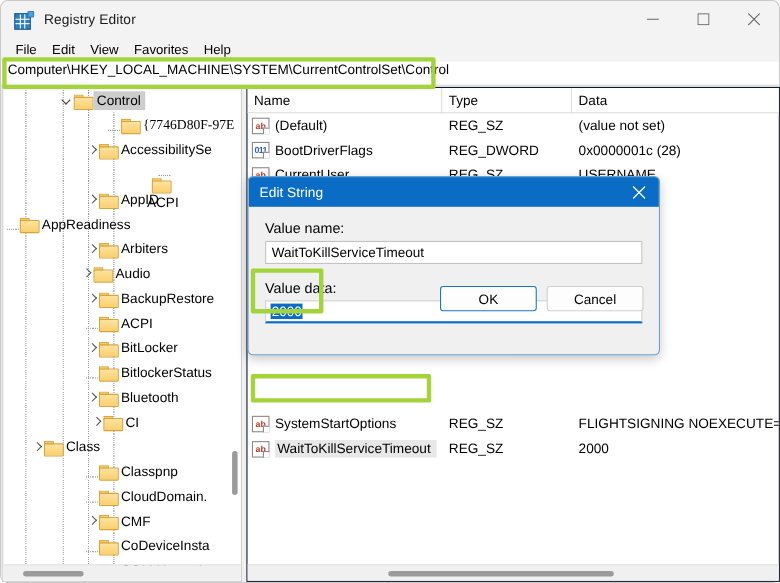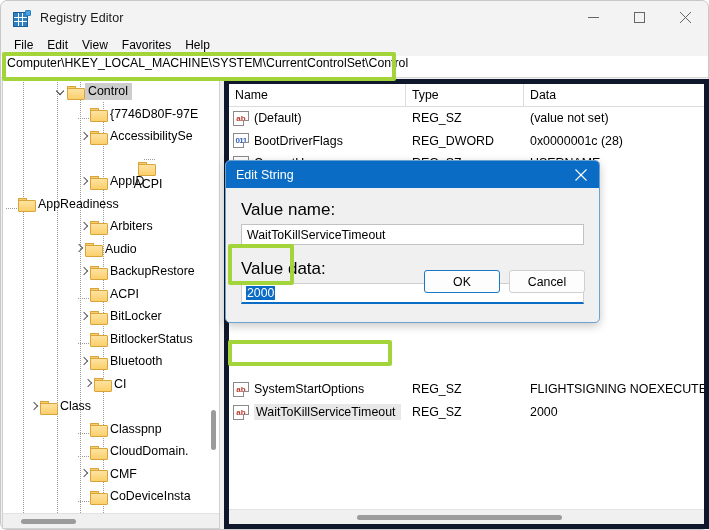--- a/index.html
+++ b/index.html
@@ -137,21 +137,21 @@
     position: absolute; left: 18px; top: 5px; width: 55px; height: 5px;
     background: #9b9b9b; border-radius: 3px;
   }
   #tree-vthumb {
     position: absolute; right: 3px; top: 330px; width: 5px; height: 40px;
     background: #9b9b9b; border-radius: 3px;
   }
 
   #list-pane {
     position: absolute; left: 223px; top: 78px; width: 485px; height: 450px;
-    background: #ffffff; border: 5px solid #0f172a; overflow: hidden;
+    background: #ffffff; border: 1px solid #0f172a; overflow: hidden;
   }
   #list-header {
     position: relative; height: 23px; background: #ffffff;
     border-bottom: 1px solid #dcdcdc; display: flex; align-items: center;
   }
   .colhead {
     font-size: 12.3px; color: #000; height: 23px; display: flex; align-items: center;
     padding-left: 6px; border-right: 1px solid #dcdcdc;
   }
   #col-name { width: 177px; }
@@ -196,39 +196,39 @@
   }
   #dlg-title {
     height: 27px; background: #0a6cc4; display: flex; align-items: center;
   }
   #dlg-title-text { color: #fff; font-size: 12.5px; margin-left: 10px; }
   #dlg-close {
     margin-left: auto; width: 36px; height: 27px;
     display: flex; align-items: center; justify-content: center;
   }
   #dlg-body { padding: 12px 15px 0 15px; position: relative; }
-  .dlg-label { font-size: 17px; color: #000; margin-bottom: 4px; }
+  .dlg-label { font-size: 13px; color: #000; margin-bottom: 4px; }
   .dlg-input {
     height: 21px; background: #fff; border: 1px solid #c2c2c2;
     display: flex; align-items: center; padding-left: 5px;
     font-size: 12.3px; color: #000;
   }
   #value-data-wrap { margin-top: 14px; }
   #value-data-input {
     border: 1px solid #cfcfcf; border-bottom: 2px solid #0a6cc4;
     background: #fff; height: 21px; display: flex; align-items: center; padding-left: 4px;
   }
   #value-data-sel {
     background: #0a6cc4; color: #ffffff; font-size: 12.3px; padding: 0 1px;
   }
   #dlg-buttons {
     position: absolute; right: 14px; bottom: 11px; display: flex; gap: 9px;
   }
   .dlg-btn {
-    width: 76px; height: 23px; font-size: 12.3px; color: #000;
+    width: 88px; height: 23px; font-size: 12.3px; color: #000;
     display: flex; align-items: center; justify-content: center;
     background: #fdfdfd; border: 1px solid #cfcfcf; border-radius: 3px;
   }
   .dlg-btn.primary { border: 1.5px solid #1878c8; }
 
   
   .hl {
     position: absolute; border: 4px solid #a3d43a; border-radius: 2px;
     pointer-events: none; z-index: 60;
   }
@@ -286,21 +286,21 @@
         <div class="vline" style="left:54px;"></div>
         <div class="vline" style="left:77px;"></div>
         <div class="vline" style="left:100px; top:22px;"></div>
       </div>
       <div id="tree-nodes">
           <div class="tnode" style="padding-left: 49px;">
             <span class="chev down"></span>
             <span class="folder"></span>
             <span class="tlabel selected">Control</span>
           </div>
-          <div class="tnode" style="padding-left: 72px;">
+          <div class="tnode" style="padding-left: 92px; font-family: Liberation Serif, serif;">
             <span class="chev">
               <span class="dash-h" style="left: 1px; top: 11px; width: 11px;"></span>
             </span>
             <span class="folder"></span>
             <span class="tlabel">{7746D80F-97E</span>
           </div>
           <div class="tnode" style="padding-left: 72px;">
             <span class="chev right"></span>
             <span class="folder"></span>
             <span class="tlabel">AccessibilitySe</span>

